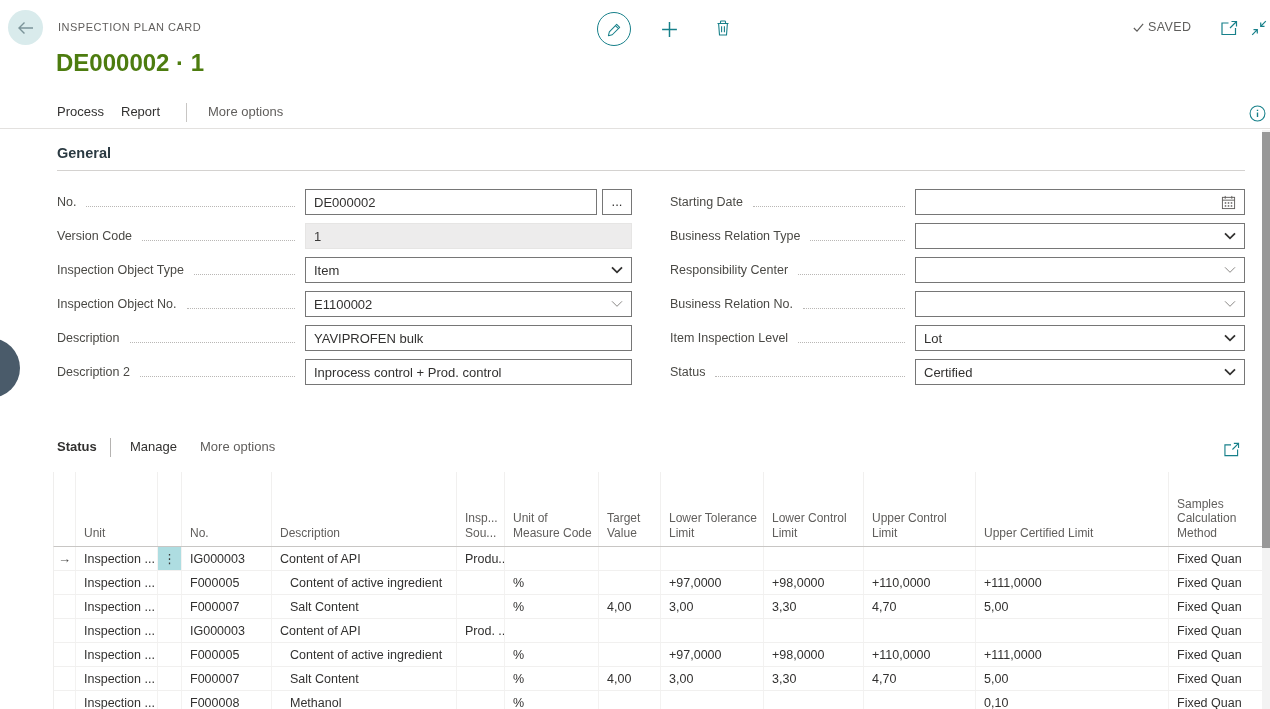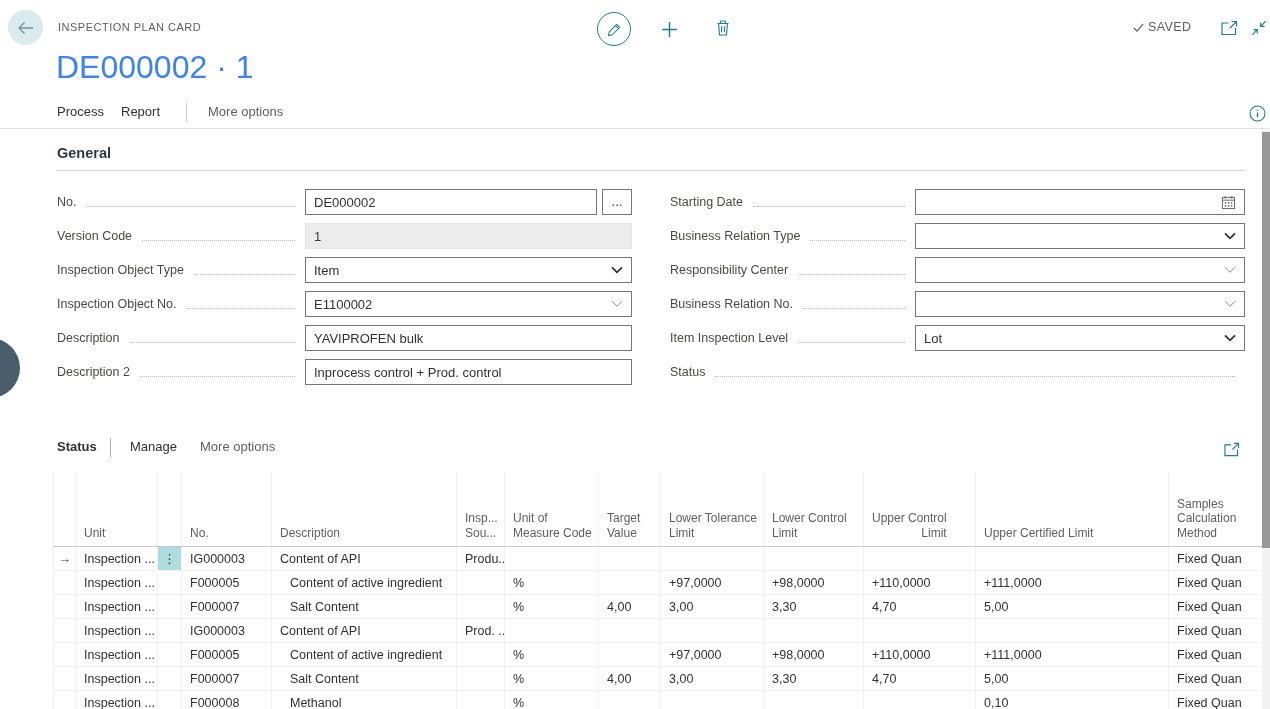--- a/index.html
+++ b/index.html
@@ -11,21 +11,21 @@
   .back-btn{position:absolute;left:8px;top:10px;width:35px;height:35px;border-radius:50%;background:#d9ebec;border:none;display:flex;align-items:center;justify-content:center;cursor:pointer}
   .caption{position:absolute;left:58px;top:21px;font-size:11px;letter-spacing:.5px;color:#605e5c}
   .icon-btn{position:absolute;background:none;border:none;cursor:pointer;display:flex;align-items:center;justify-content:center;padding:0}
   .edit-btn{left:597px;top:12px;width:34px;height:34px;border:1px solid #17808a;border-radius:50%}
   .new-btn{left:658px;top:18px;width:22px;height:22px}
   .del-btn{left:712px;top:17px;width:22px;height:22px}
   .saved{position:absolute;left:1132px;top:20px;display:flex;align-items:center;gap:3px;color:#5f5e5c;font-size:12.5px;letter-spacing:.4px}
   .share-btn{left:1219px;top:19px;width:20px;height:18px}
   .collapse-btn{left:1250px;top:19px;width:18px;height:18px}
 
-  .page-title{position:absolute;left:56px;top:49px;font-size:32px;font-weight:400;color:#3b82f6}
+  .page-title{position:absolute;left:56px;top:49px;font-size:24px;font-weight:700;color:#4d7c0f}
 
   
   .actionbar{position:absolute;left:0;top:98px;width:1270px;height:31px;border-bottom:1px solid #e3e1df}
   .ab-item{position:absolute;top:6px;font-size:13px;color:#323130;cursor:pointer;background:none;border:none;font-family:inherit}
   .ab-process{left:57px}
   .ab-report{left:121px}
   .ab-divider{position:absolute;left:186px;top:5px;width:1px;height:19px;background:#c8c6c4}
   .ab-more{left:208px;color:#605e5c}
   .info-btn{left:1248px;top:104px;width:18px;height:18px}
 
@@ -273,20 +273,28 @@
           <span class="chev">
             <svg width="12" height="8" viewBox="0 0 12 8">
               <path d="M1 1.3l5 5 5-5" fill="none" stroke="#323130" stroke-width="1.8"></path>
             </svg>
           </span>
         </div>
       </div>
       <div class="field-row">
         <span class="field-label">Status</span>
         <span class="leader"></span>
+        <div class="ctrl select">
+          <span>Certified</span>
+          <span class="chev">
+            <svg width="12" height="8" viewBox="0 0 12 8">
+              <path d="M1 1.3l5 5 5-5" fill="none" stroke="#323130" stroke-width="1.8"></path>
+            </svg>
+          </span>
+        </div>
       </div>
     </div>
 
   <div class="panel-handle"></div>
 
   <div class="lines-bar">
     <button class="lb-item lb-lines">Status</button>
     <span class="lb-divider"></span>
     <button class="lb-item lb-manage">Manage</button>
     <button class="lb-item lb-more">More options</button>
@@ -309,21 +317,21 @@
       <div class="th" style="width: 48px;">Insp...
 Sou...</div>
       <div class="th" style="width: 94px;">Unit of
 Measure Code</div>
       <div class="th" style="width: 62px;">Target
 Value</div>
       <div class="th" style="width: 103px;">Lower Tolerance
 Limit</div>
       <div class="th" style="width: 100px;">Lower Control
 Limit</div>
-      <div class="th" style="width: 112px; text-align: right;">Upper Control
+      <div class="th" style="width: 112px;">Upper Control
 Limit</div>
       <div class="th" style="width: 193px;">Upper Certified Limit</div>
       <div class="th" style="width: 110px;">Samples
 Calculation
 Method</div>
     </div>
   <div class="tbody" id="tbody">
       <div class="tr">
         <div class="td td-selector" style="width: 22px;">→</div>
         <div class="td td-type" style="width: 82px;">Inspection ...</div>

